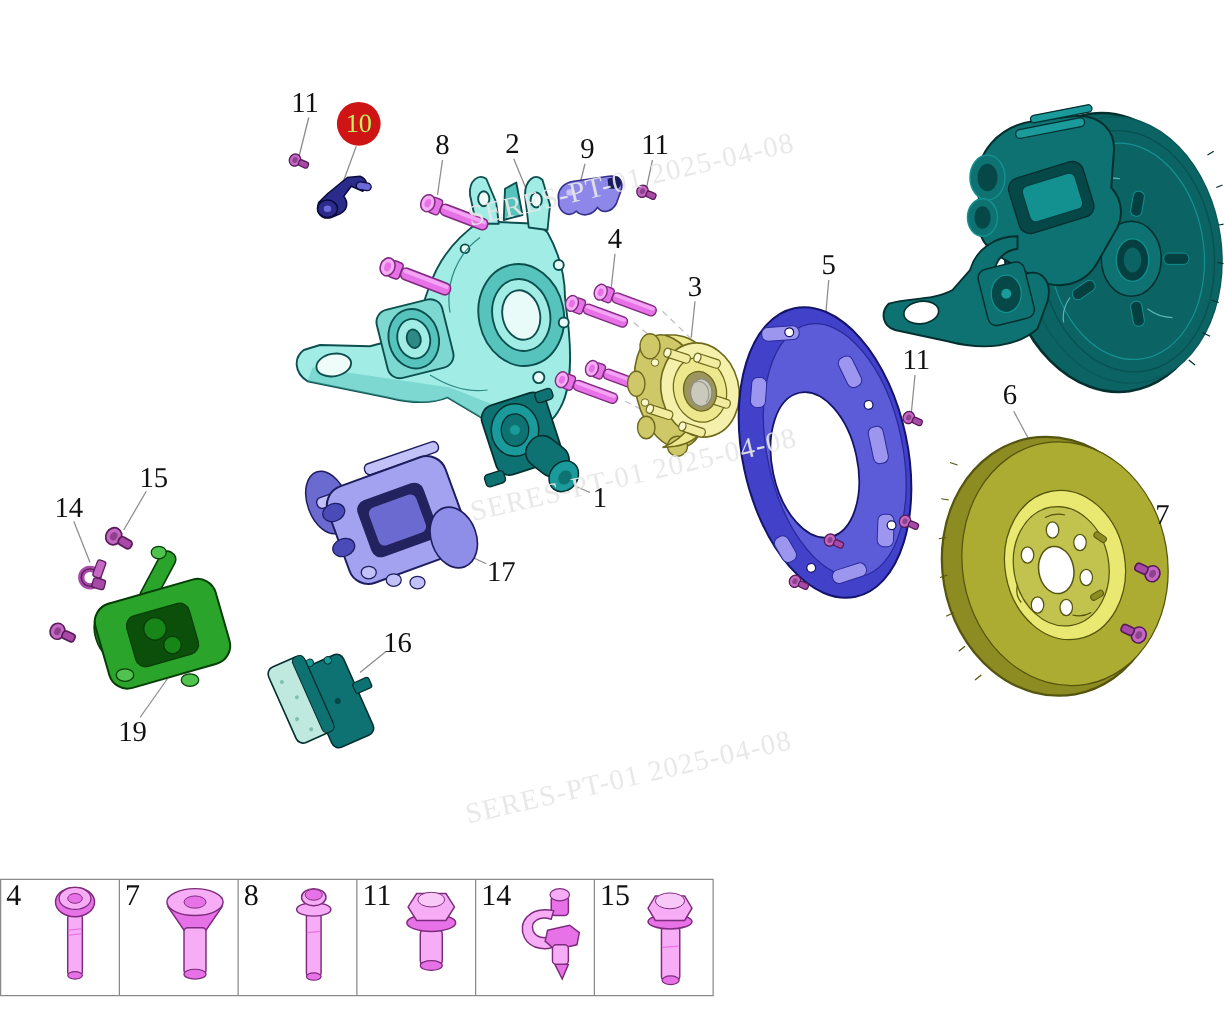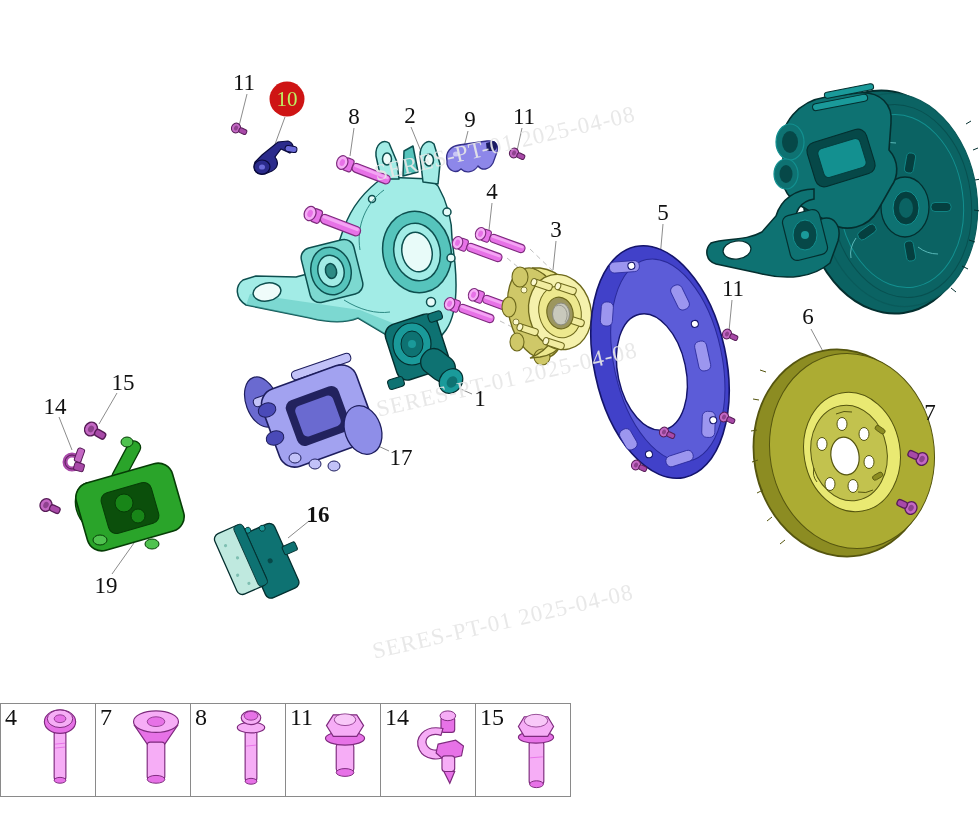--- a/index.html
+++ b/index.html
@@ -367,21 +367,21 @@
       <span class="callout" style="left: 556px; top: 229px;">3</span>
       <span class="callout" style="left: 663px; top: 212px;">5</span>
       <span class="callout" style="left: 733px; top: 288px;">11</span>
       <span class="callout" style="left: 808px; top: 316px;">6</span>
       <span class="callout" style="left: 930px; top: 412px;">7</span>
       <span class="callout" style="left: 480px; top: 398px;">1</span>
       <span class="callout" style="left: 401px; top: 457px;">17</span>
       <span class="callout" style="left: 123px; top: 382px;">15</span>
       <span class="callout" style="left: 55px; top: 406px;">14</span>
       <span class="callout" style="left: 106px; top: 585px;">19</span>
-      <span class="callout" style="left: 318px; top: 514px; font-weight: bold;">16</span>
+      <span class="callout" style="left: 318px; top: 514px;">16</span>
     </div>
 
 <div class="legend" id="legend">
       <div class="legend-cell">
         <span class="legend-label">4</span>
         <svg class="fi" viewBox="0 0 60 88">
           <use href="#fi-4"></use>
         </svg>
       </div>
       <div class="legend-cell">

